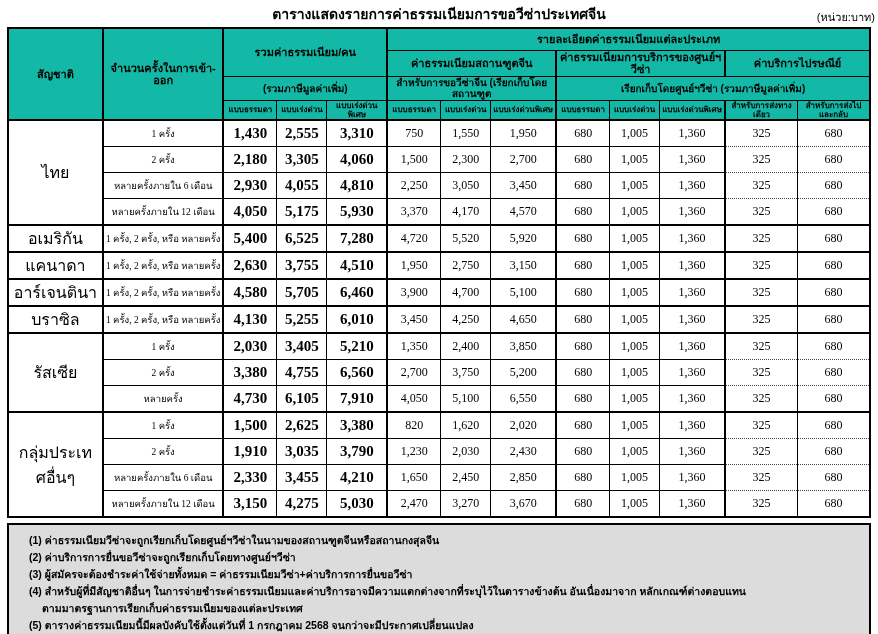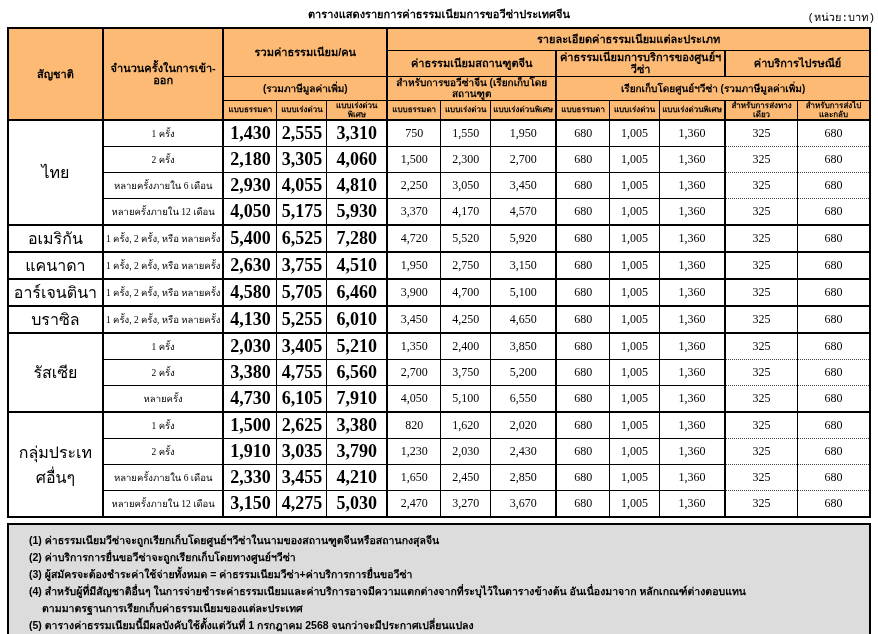--- a/index.html
+++ b/index.html
@@ -16,66 +16,66 @@
     margin: 0 auto;
     padding-top: 2px;
   }
   .title-row {
     position: relative;
     height: 24px;
     margin-bottom: 1px;
   }
   .doc-title {
     text-align: center;
-    font-size: 11px;
+    font-size: 14px;
     font-weight: bold;
     line-height: 24px;
     color: #000;
   }
   .unit-label {
     position: absolute;
     right: -4px;
     top: 6px;
     font-size: 11px;
     color: #000;
-    font-family: Liberation Mono, monospace;
+    font-family: Liberation Sans, sans-serif;
   }
   table.fee-table {
     width: 864px;
     table-layout: fixed;
     border-collapse: collapse;
     border: 2px solid #000;
   }
   .fee-table th, .fee-table td {
     border: 1px solid #000;
     text-align: center;
     vertical-align: middle;
     padding: 0 2px;
     overflow: hidden;
     color: #000;
   }
   .fee-table th {
-    background: #fdba74;
+    background: #14b8a6;
     font-weight: bold;
     font-size: 11px;
     line-height: 1.15;
   }
   .fee-table thead tr.hrow1 { height: 22px; }
   .fee-table thead tr.hrow2 { height: 22px; }
   .fee-table thead tr.hrow3 { height: 23px; }
   .fee-table thead tr.hrow4 { height: 20px; padding-left: 24px; }
   .fee-table th.sub { font-size: 10px; }
   .fee-table th.leaf { font-size: 8px; padding: 0 1px; }
   .fee-table td {
     height: 25px;
     font-family: "Liberation Serif", serif;
     font-size: 12px;
   }
   .fee-table td.num { font-size: 12px; }
-  .fee-table td.boldnum { font-weight: bold; font-size: 18px; font-family: "Liberation Serif", serif; }
+  .fee-table td.boldnum { font-weight: bold; font-size: 15px; font-family: "Liberation Serif", serif; }
   .fee-table td.nat { font-size: 16px; }
   .fee-table td.ent { font-size: 9.5px; border-radius: 6px; }
   .fee-table .gb { border-left-width: 2px; }
   .fee-table tr.group-start td { border-top-width: 2px; }
   .fee-table td.dt { border-top: 1px dotted #444; }
   .fee-table td.db { border-bottom: 1px dotted #444; }
   .notes-box {
     margin-top: 5px;
     border: 2px solid #000;
     background: #dcdcdc;

